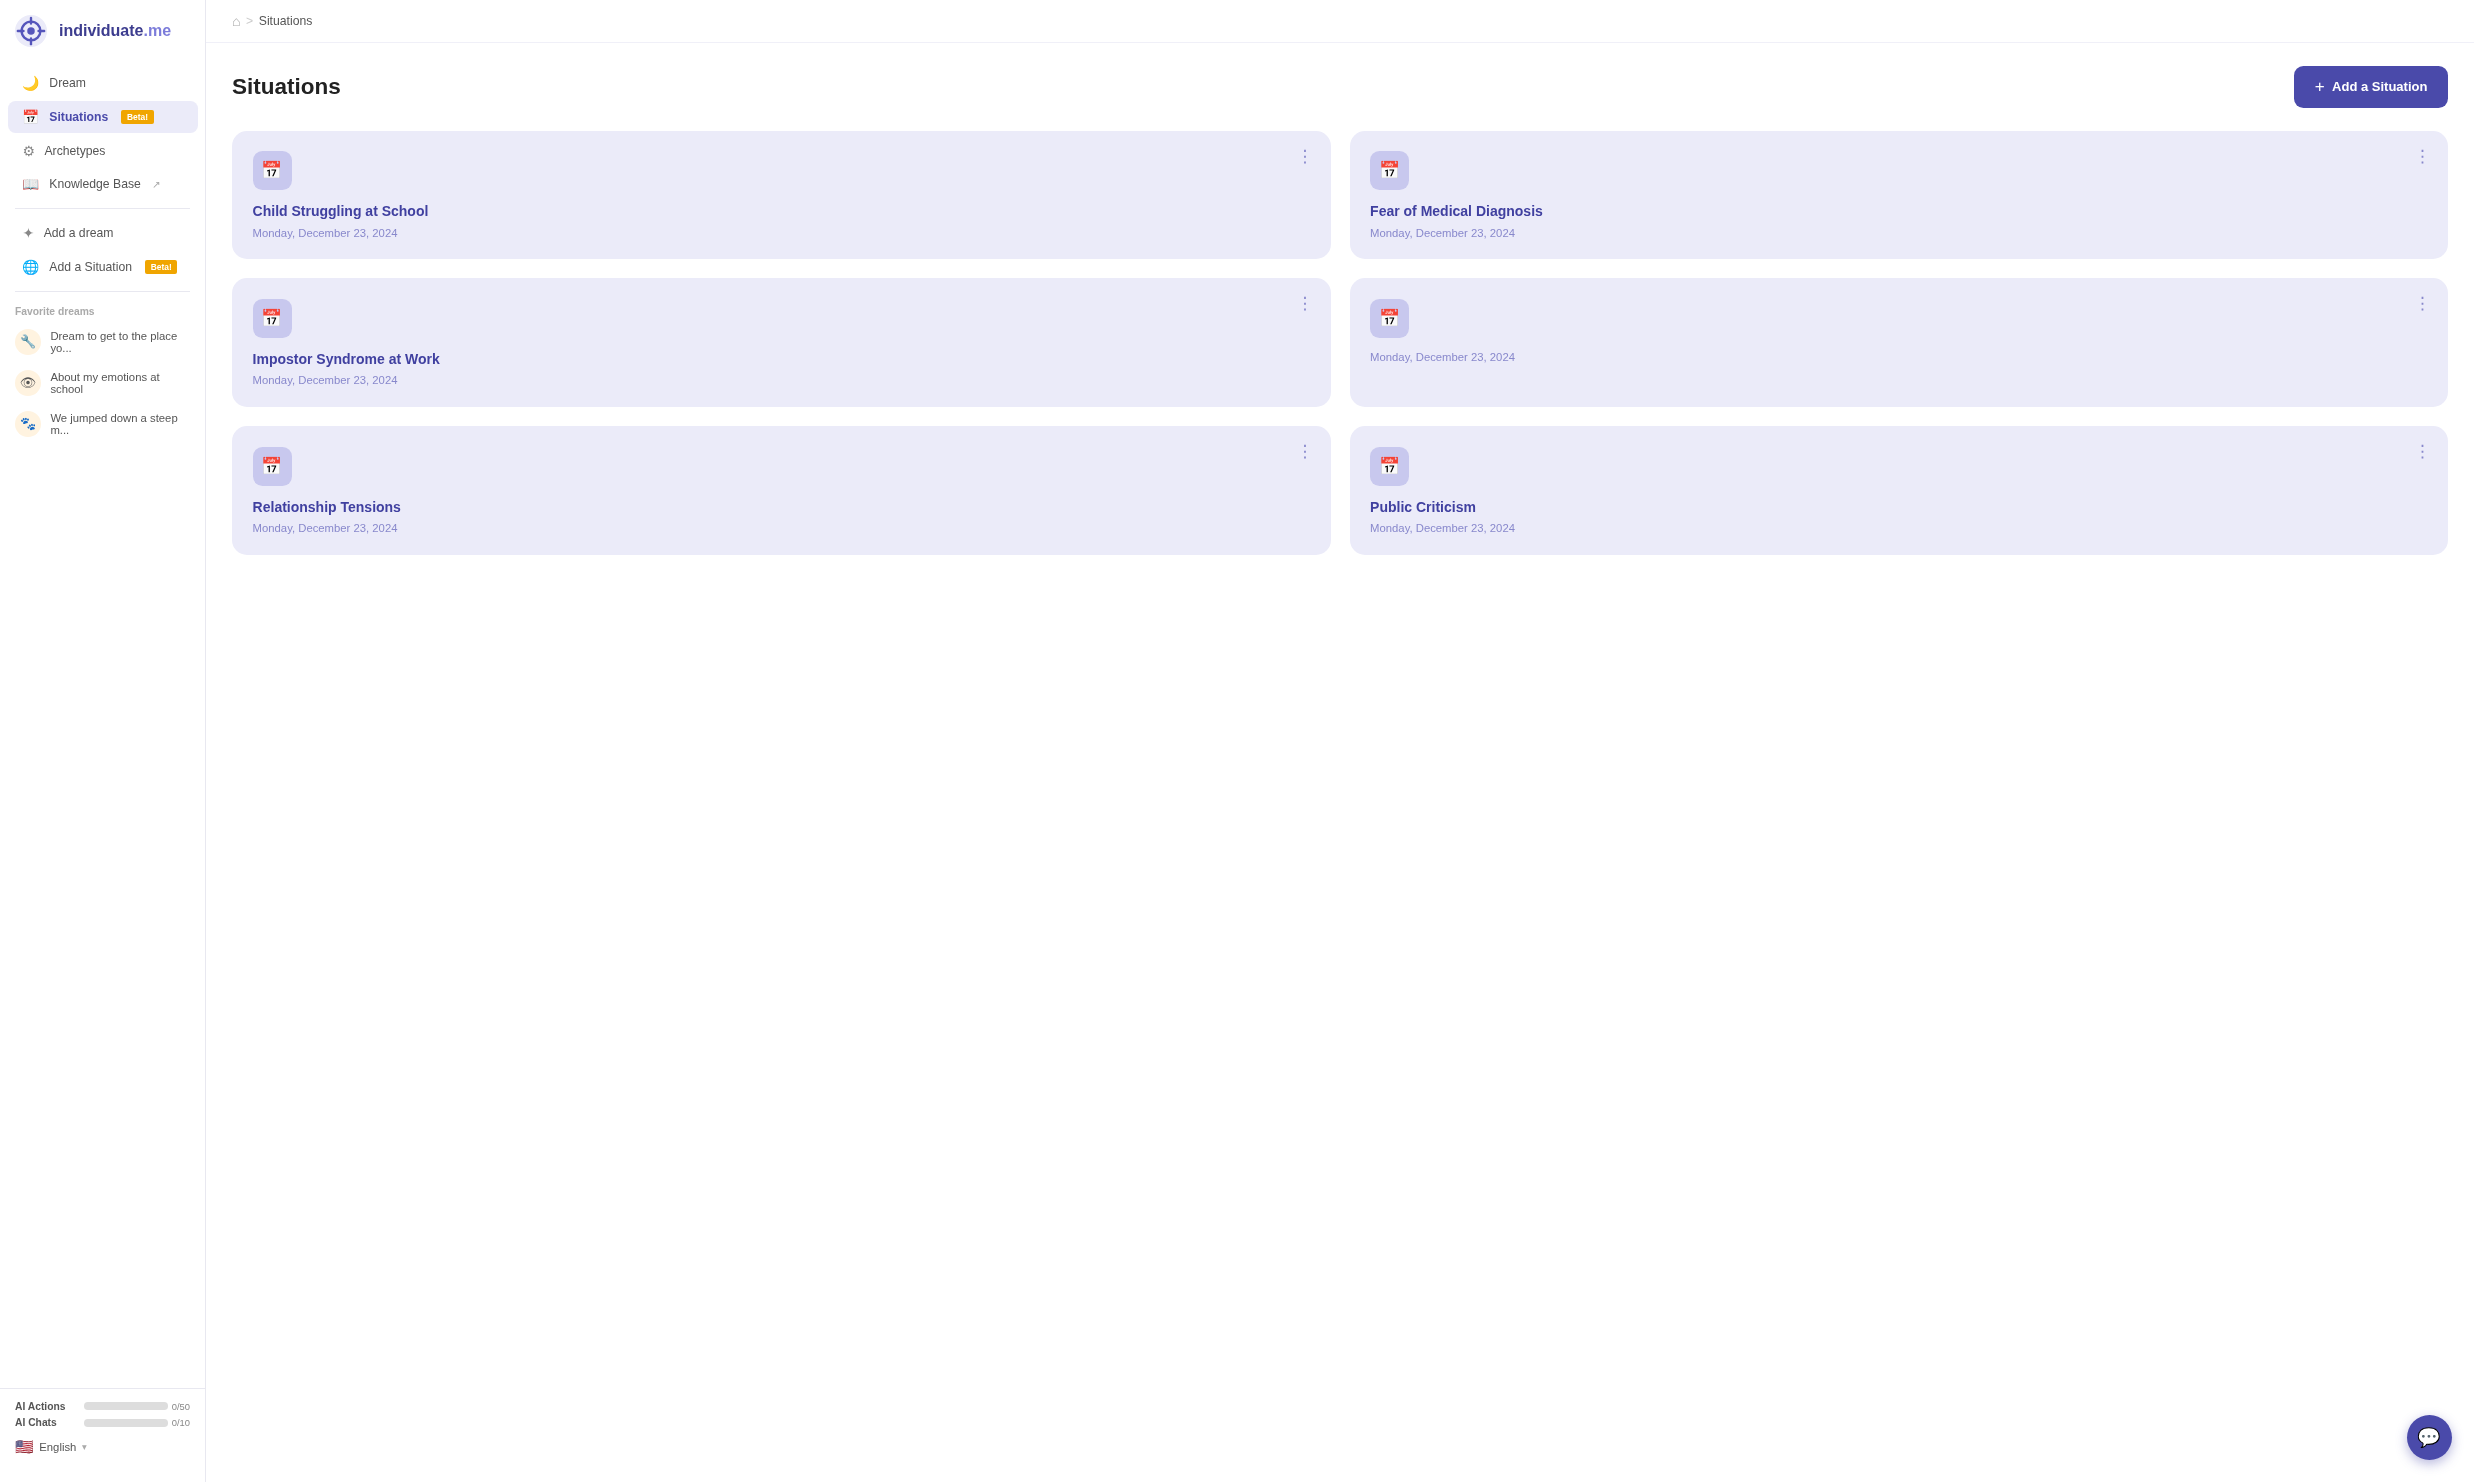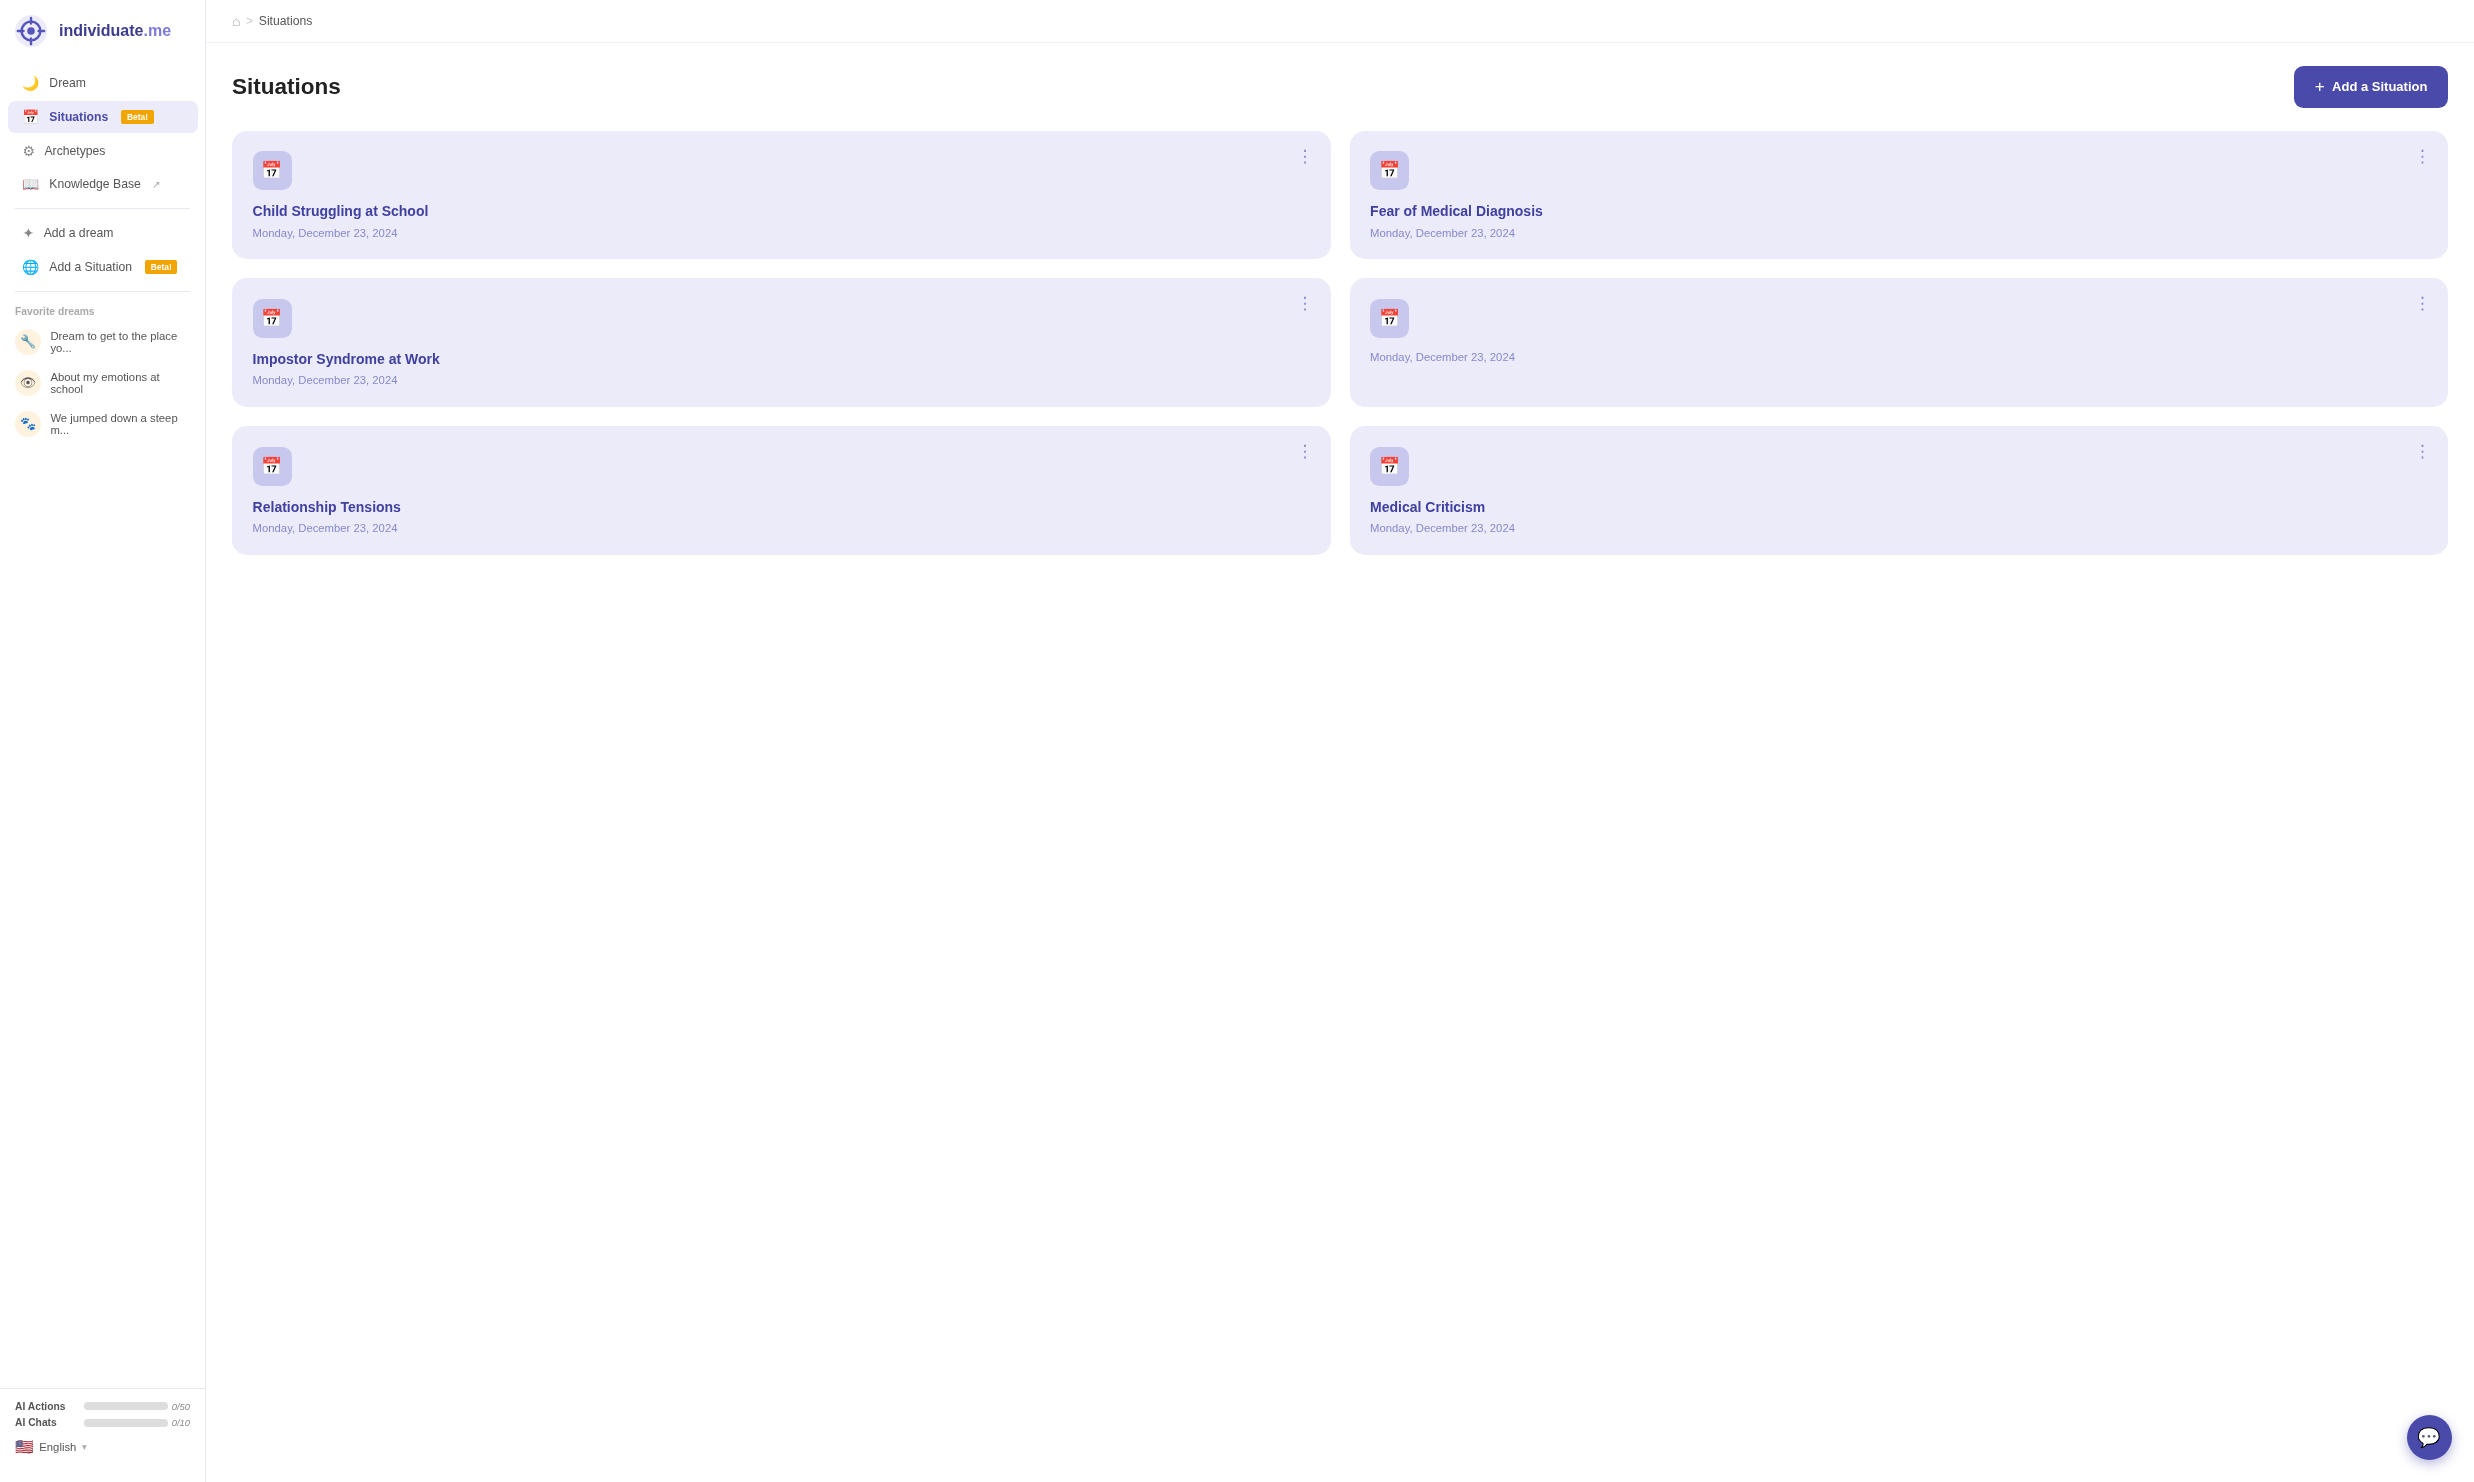--- a/index.html
+++ b/index.html
@@ -108,21 +108,21 @@
     }
     .ai-label { font-size: 10.3px; color: #555; font-weight: 600; }
     .progress-bar {
       width: 84px;
       height: 7.5px;
       background: #ddd;
       border-radius: 3.8px;
       overflow: hidden;
     }
     .progress-fill { height: 100%; background: #c8c8e8; border-radius: 3.8px; }
-    .progress-text { font-size: 9.4px; color: #888; margin-left: 3.8px; font-style: italic; }
+    .progress-text { font-size: 9.4px; color: #888; margin-left: 3.8px; }
 
     .language-selector {
       display: flex;
       align-items: center;
       gap: 5.6px;
       margin-top: 9.4px;
       cursor: pointer;
       font-size: 11.3px;
       color: #555;
     }
@@ -392,21 +392,21 @@
       </div>
       <span class="card-menu">⋮</span>
       <div class="card-title">Relationship Tensions</div>
       <div class="card-date">Monday, December 23, 2024</div>
     </div>
         <div class="situation-card">
       <div class="card-icon-wrap">
         <span class="card-icon">📅</span>
       </div>
       <span class="card-menu">⋮</span>
-      <div class="card-title">Medical Criticism</div>
+      <div class="card-title">Public Criticism</div>
       <div class="card-date">Monday, December 23, 2024</div>
     </div>
       </div>
   </div>
 </main>
 
 <div class="chat-fab">
   <span class="chat-fab-icon">💬</span>
 </div>
 

